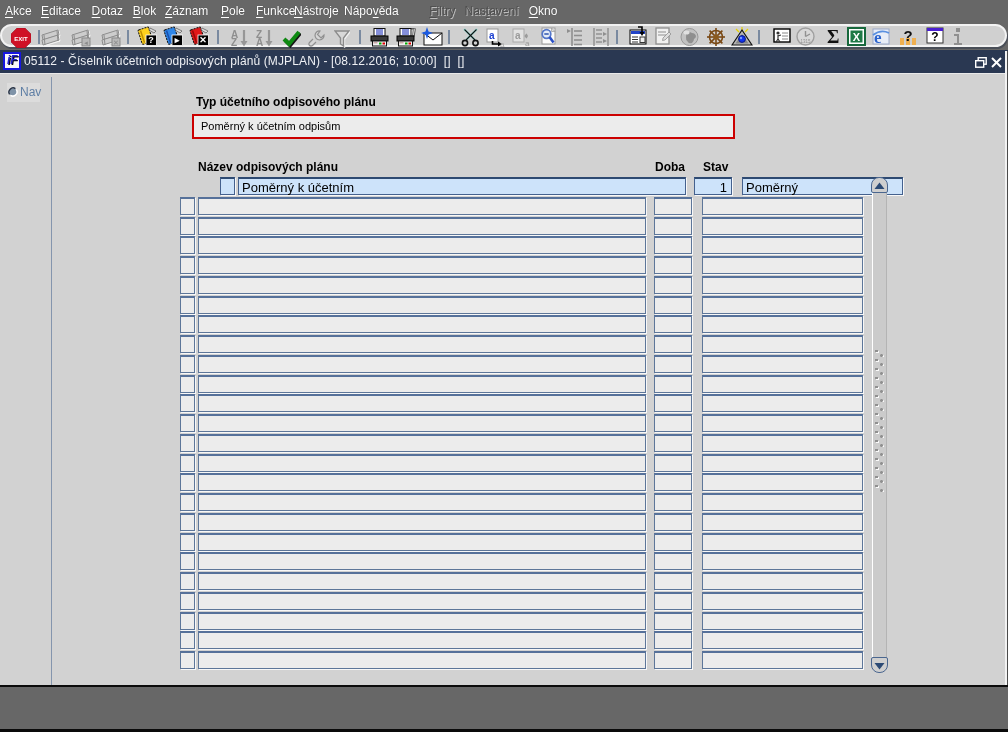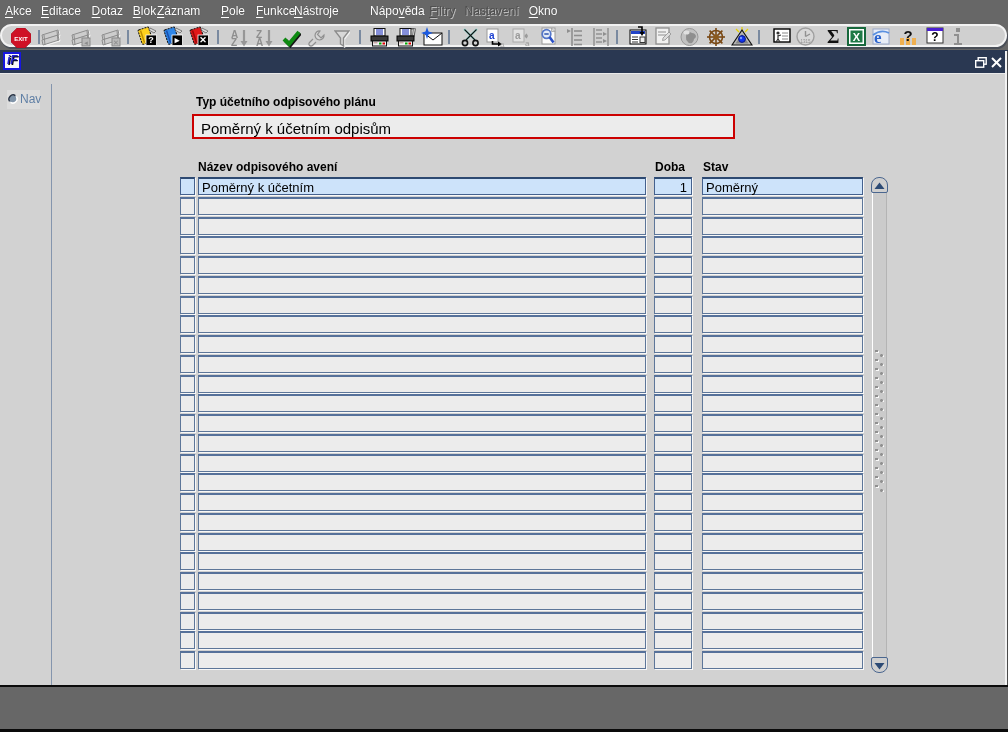--- a/index.html
+++ b/index.html
@@ -14,32 +14,32 @@
   border:2px solid #f2f2f2; border-radius:12px; box-shadow:1px 2px 0 rgba(40,50,70,.45); }
 .tbi { position:absolute; }
 .tsep { position:absolute; top:30px; width:2px; height:14px; background:#7a8aa0; }
 #title { position:absolute; left:0; top:50px; width:1008px; height:23px; background:#2a3852; }
 #title .txt { position:absolute; left:24px; top:4px; font-size:12px; color:#eef0f4; letter-spacing:0.12px; white-space:pre; }
 #ticon { position:absolute; left:3px; top:2px; width:18px; height:18px; background:#f8f8f8;
   border:2px solid #1717e0; }
 #ticon span { position:absolute; left:2px; top:-1px; font-size:12px; font-weight:bold; font-style:italic; color:#2222cc; text-shadow:1px 1px 0 #001; }
 .wbtn { position:absolute; top:7px; }
 #content { position:absolute; left:0; top:73px; width:1008px; height:612px; background:#d2d2d2; border-top:1px solid #e9e9e9; }
-#sidebar { position:absolute; left:0; top:84px; width:52px; height:612px; background:#d2d2d2;
+#sidebar { position:absolute; left:0; top:77px; width:52px; height:612px; background:#d2d2d2;
   border-right:1px solid #8495ad; }
 #navtab { position:absolute; left:7px; top:6px; width:33px; height:19px; background:#dcdcdc; }
 #navtab svg { position:absolute; left:0px; top:3px; }
 #navtab .t { position:absolute; left:13px; top:2px; font-size:12px; color:#5f7fa5; }
 .lbl { position:absolute; font-size:12px; font-weight:bold; color:#000; white-space:pre; }
 #redfield { position:absolute; left:192px; top:114px; width:543px; height:25px; background:#ececec;
   border:2px solid #cc0000; }
-#redfield span { position:absolute; left:7px; top:4px; font-size:15px; color:#000; }
+#redfield span { position:absolute; left:7px; top:4px; font-size:11px; color:#000; }
 .cell { position:absolute; border:1px solid #5d7699; border-top:2px solid #56719a;
   box-shadow:1px 1px 0 #f8f8f8; }
-.sel { border:1px solid #44618e; border-top:2px solid #2e4a72; }
+.sel { border:1px solid #44618e; border-top:2px solid #2e4a72;margin-left:40px; }
 .ct { position:absolute; left:3px; top:1px; font-size:13px; color:#000; white-space:pre; }
 #sbtrack { position:absolute; left:872px; top:192px; width:15px; height:466px; background:#cbcbcb;
   border-left:1px solid #fff; border-right:1px solid #b4b4b4; }
 #sbdots { position:absolute; left:873px; top:348px; width:13px; height:145px;
   background-image:radial-gradient(circle 1.5px at 3.5px 3px, #909090 90%, transparent 100%),
     radial-gradient(circle 1.5px at 4.5px 4px, #fbfbfb 90%, transparent 100%),
     radial-gradient(circle 1.5px at 8.5px 7.5px, #909090 90%, transparent 100%),
     radial-gradient(circle 1.5px at 9.5px 8.5px, #fbfbfb 90%, transparent 100%);
   background-size:12px 9px; }
 .sbbtn { position:absolute; left:871px; width:17px; height:16px; background:#cfcfcf;
@@ -57,25 +57,25 @@
 #recbox span { position:absolute; top:2px; font-size:12px; color:#fff; }
 .vsep { position:absolute; top:1px; width:2px; height:15px; background:#555a60; border-right:1px solid #a8aeb8; }
 #blackbottom { position:absolute; left:0; top:729px; width:1008px; height:3px; background:#0a0a0a; }
 </style></head>
 <body>
 <div id="menubar">
 <span class="mi" style="left:5px"><span><u>A</u>kce</span></span>
 <span class="mi" style="left:41px"><span><u>E</u>ditace</span></span>
 <span class="mi" style="left:91.6px"><span><u>D</u>otaz</span></span>
 <span class="mi" style="left:132.8px"><span><u>B</u>lok</span></span>
-<span class="mi" style="left:157px"><span><u>Z</u>áznam</span></span>
+<span class="mi" style="left:165px"><span><u>Z</u>áznam</span></span>
 <span class="mi" style="left:221px"><span><u>P</u>ole</span></span>
 <span class="mi" style="left:256px"><span><u>F</u>unkce</span></span>
 <span class="mi" style="left:294px"><span><u>N</u>ástroje</span></span>
-<span class="mi" style="left:370px"><span>Nápo<u>v</u>ěda</span></span>
+<span class="mi" style="left:344px"><span>Nápo<u>v</u>ěda</span></span>
 <span class="mi dis" style="left:429.2px"><span><u>F</u>iltry</span></span>
 <span class="mi dis" style="left:464.5px"><span>Nas<u>t</u>avení</span></span>
 <span class="mi" style="left:528.7px"><span><u>O</u>kno</span></span>
 </div>
 <div id="tbarbg"></div>
 <div id="tbar"></div>
 <svg class="tbi" style="left:11px;top:28px" width="20" height="20" viewBox="0 0 20 20">
     <polygon points="6,0 14,0 20,6 20,14 14,20 6,20 0,14 0,6" fill="#cf1126" stroke="#8e0c1c" stroke-width="0.5"></polygon>
     <text x="10" y="13" font-family="Liberation Sans" font-size="6" font-weight="bold" fill="#fff" text-anchor="middle">EXIT</text>
   </svg>
@@ -339,20 +339,21 @@
     <text x="10" y="15" font-family="Liberation Sans" font-size="12" font-weight="bold" fill="#000" text-anchor="middle">?</text>
   </svg>
 <svg class="tbi" style="left:951px;top:27px" width="14" height="20" viewBox="0 0 14 20">
     <rect x="5" y="1" width="4" height="4" fill="#909090"></rect>
     <path d="M3 7 h5 v9 h3 v2 H3 v-2 h3 V9 H3 z" fill="#909090"></path>
   </svg>
 <div id="title">
   <div id="ticon">
       <span>iF</span>
     </div>
+  <span class="txt">05112 - Číselník účetních odpisových plánů (MJPLAN) - [08.12.2016; 10:00]  []  []</span>
   <svg class="wbtn" style="left:975px" width="12" height="11" viewBox="0 0 12 11">
       <g fill="none" stroke="#fff" stroke-width="1.4">
         <rect x="3.2" y="0.7" width="8" height="6.5"></rect>
         <rect x="0.7" y="3.7" width="8" height="6.5" fill="#2a3852"></rect>
       </g>
     </svg>
   <svg class="wbtn" style="left:991px" width="11" height="11" viewBox="0 0 11 11">
       <g stroke="#fff" stroke-width="2">
         <line x1="1" y1="1" x2="10" y2="10"></line>
         <line x1="10" y1="1" x2="1" y2="10"></line>
@@ -367,21 +368,21 @@
         <path d="M2.6 8.4 A4.2 4.2 0 0 1 8.4 2.6" fill="none" stroke="#232f42" stroke-width="1.4"></path>
         <path d="M9.4 3.6 A4.2 4.2 0 0 1 3.6 9.4" fill="none" stroke="#ffffff" stroke-width="1.4"></path>
       </svg>
       <span class="t">Nav</span>
     </div>
 </div>
 <span class="lbl" style="left:196px;top:95px">Typ účetního odpisového plánu</span>
 <div id="redfield">
     <span>Poměrný k účetním odpisům</span>
   </div>
-<span class="lbl" style="left:198px;top:160px">Název odpisového avení</span>
+<span class="lbl" style="left:198px;top:160px">Název odpisových plánu</span>
 <span class="lbl" style="left:655px;top:160px">Doba</span>
 <span class="lbl" style="left:703px;top:160px">Stav</span>
 <div class="cell sel" style="left:180px;top:177px;width:15px;height:18px;background:#cde3fa"></div>
 <div class="cell sel" style="left:198px;top:177px;width:448px;height:18px;background:#cde3fa">
     <span class="ct">Poměrný k účetním</span>
   </div>
 <div class="cell sel" style="left:654px;top:177px;width:38px;height:18px;background:#cde3fa">
     <span class="ct" style="left:auto;right:4px">1</span>
   </div>
 <div class="cell sel" style="left:702px;top:177px;width:161px;height:18px;background:#cde3fa">

